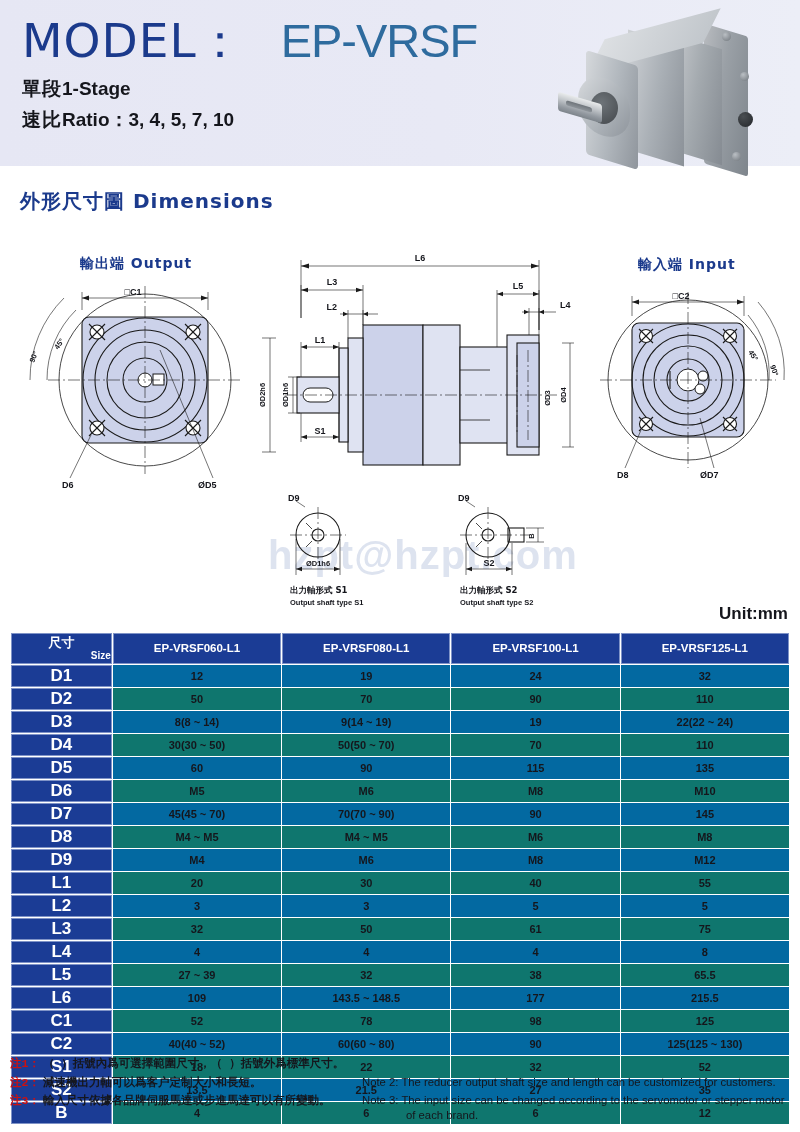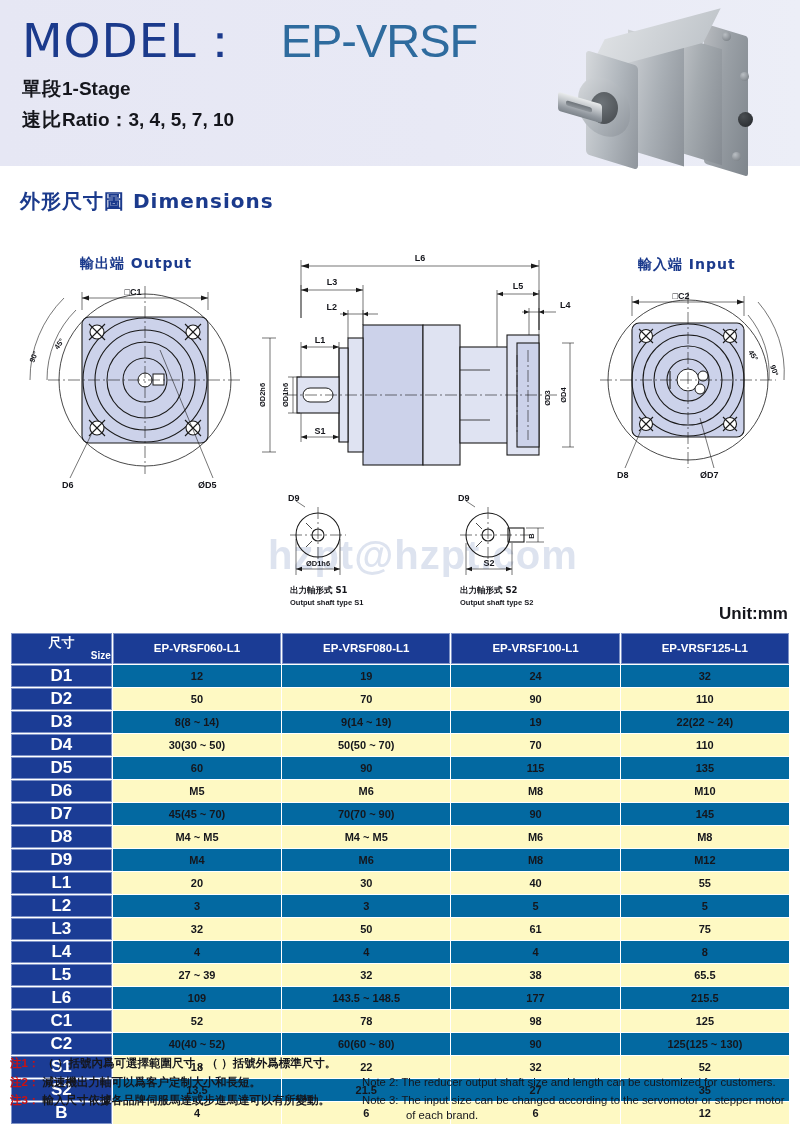--- a/index.html
+++ b/index.html
@@ -130,28 +130,28 @@
     border:1px solid #7f93c7;
   }
   #spec-table thead th.size-head{line-height:1.12;padding:1px 0;}
   .head-cn{display:block;font-family:Liberation Serif, serif;font-size:13px;}
   .head-en{display:block;font-size:10px;text-align:right;}
   #spec-table td.rowlabel{
     background:#1b3c95;color:#ffffff;width:100px;
     border:1px solid #7f93c7;font-size:17px;
   }
   #spec-table tbody tr.odd td.val{background:#0369a1;}
-  #spec-table tbody tr.even td.val{background:#fef9c3;}
+  #spec-table tbody tr.even td.val{background:#0f766e;}
   #spec-table td.val{width:170px;border:none;}
 
   
   #footnotes{position:absolute;left:10px;top:1056px;width:786px;}
   .note-row{display:flex;align-items:flex-start;margin-bottom:3px;}
   .note-cn{width:352px;display:flex;font-size:11.5px;color:#15161c;
-    font-family:Liberation Sans, sans-serif;line-height:1.35;font-weight:bold;}
+    font-family:Liberation Mono, monospace;line-height:1.35;font-weight:bold;}
   .note-cn .tag{color:#cc1111;font-weight:bold;margin-right:3px;white-space:nowrap;}
   .note-en{flex:1;font-size:11.3px;color:#15161c;line-height:1.35;
     font-family:"Liberation Sans",sans-serif;}
   .note-en .tag{white-space:nowrap;}
   .note-en-cont{margin-left:44px;}
 
   svg{display:block;overflow:visible;}
   .ln{stroke:#1a1a1a;fill:none;}
   .thin{stroke-width:.8;}
   .med{stroke-width:1.1;}

